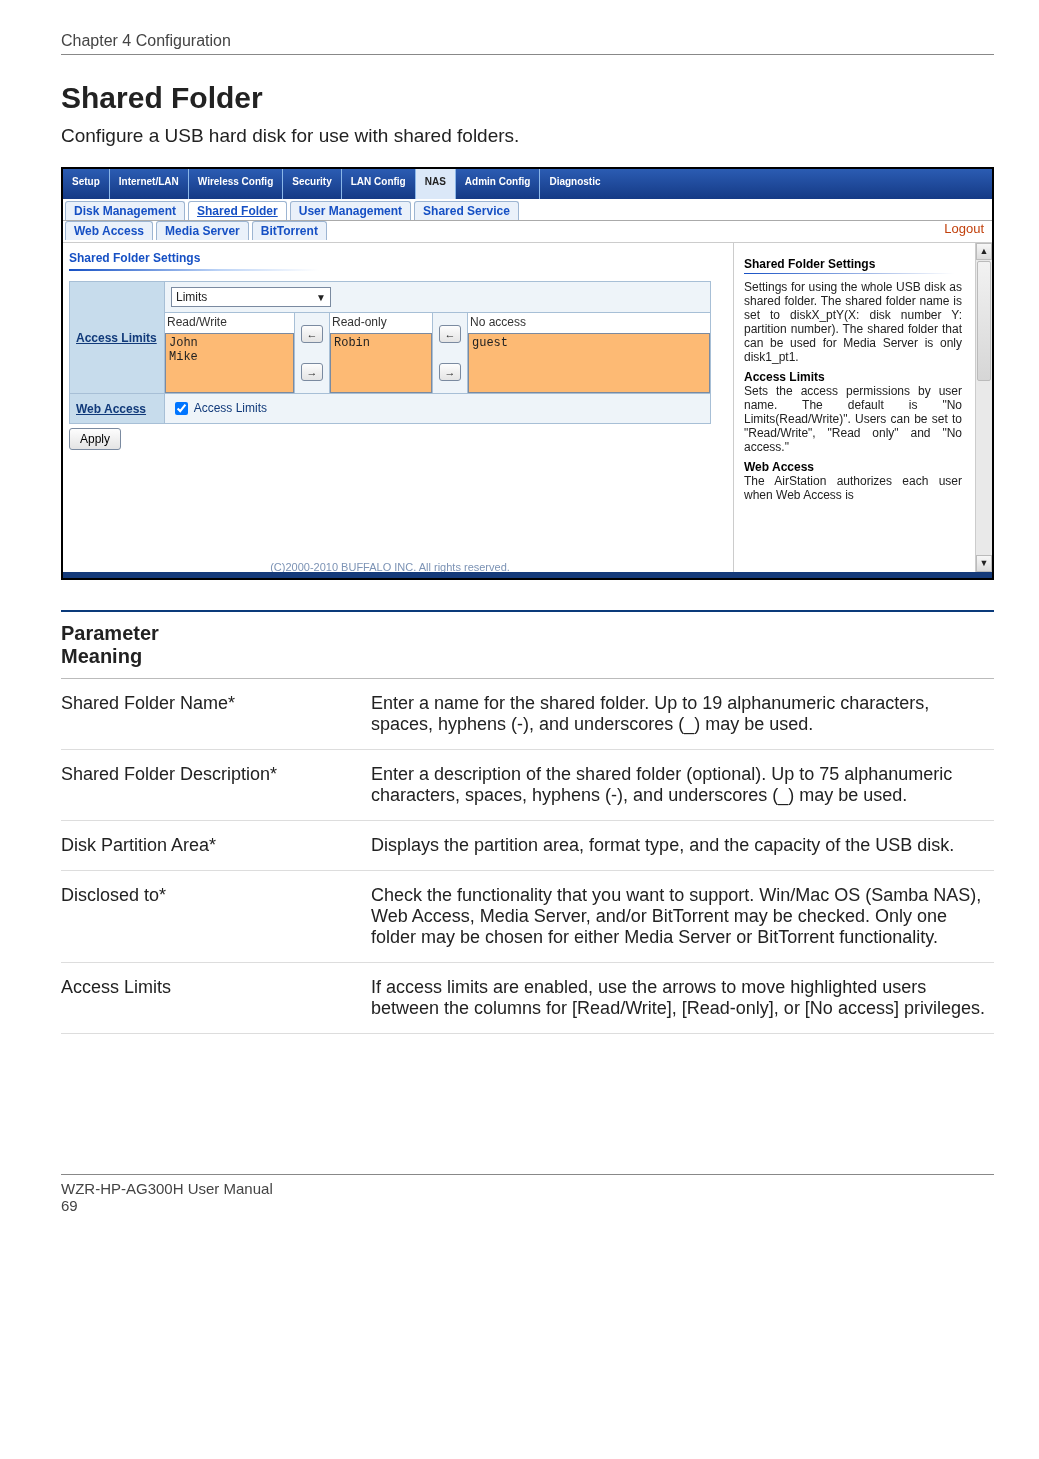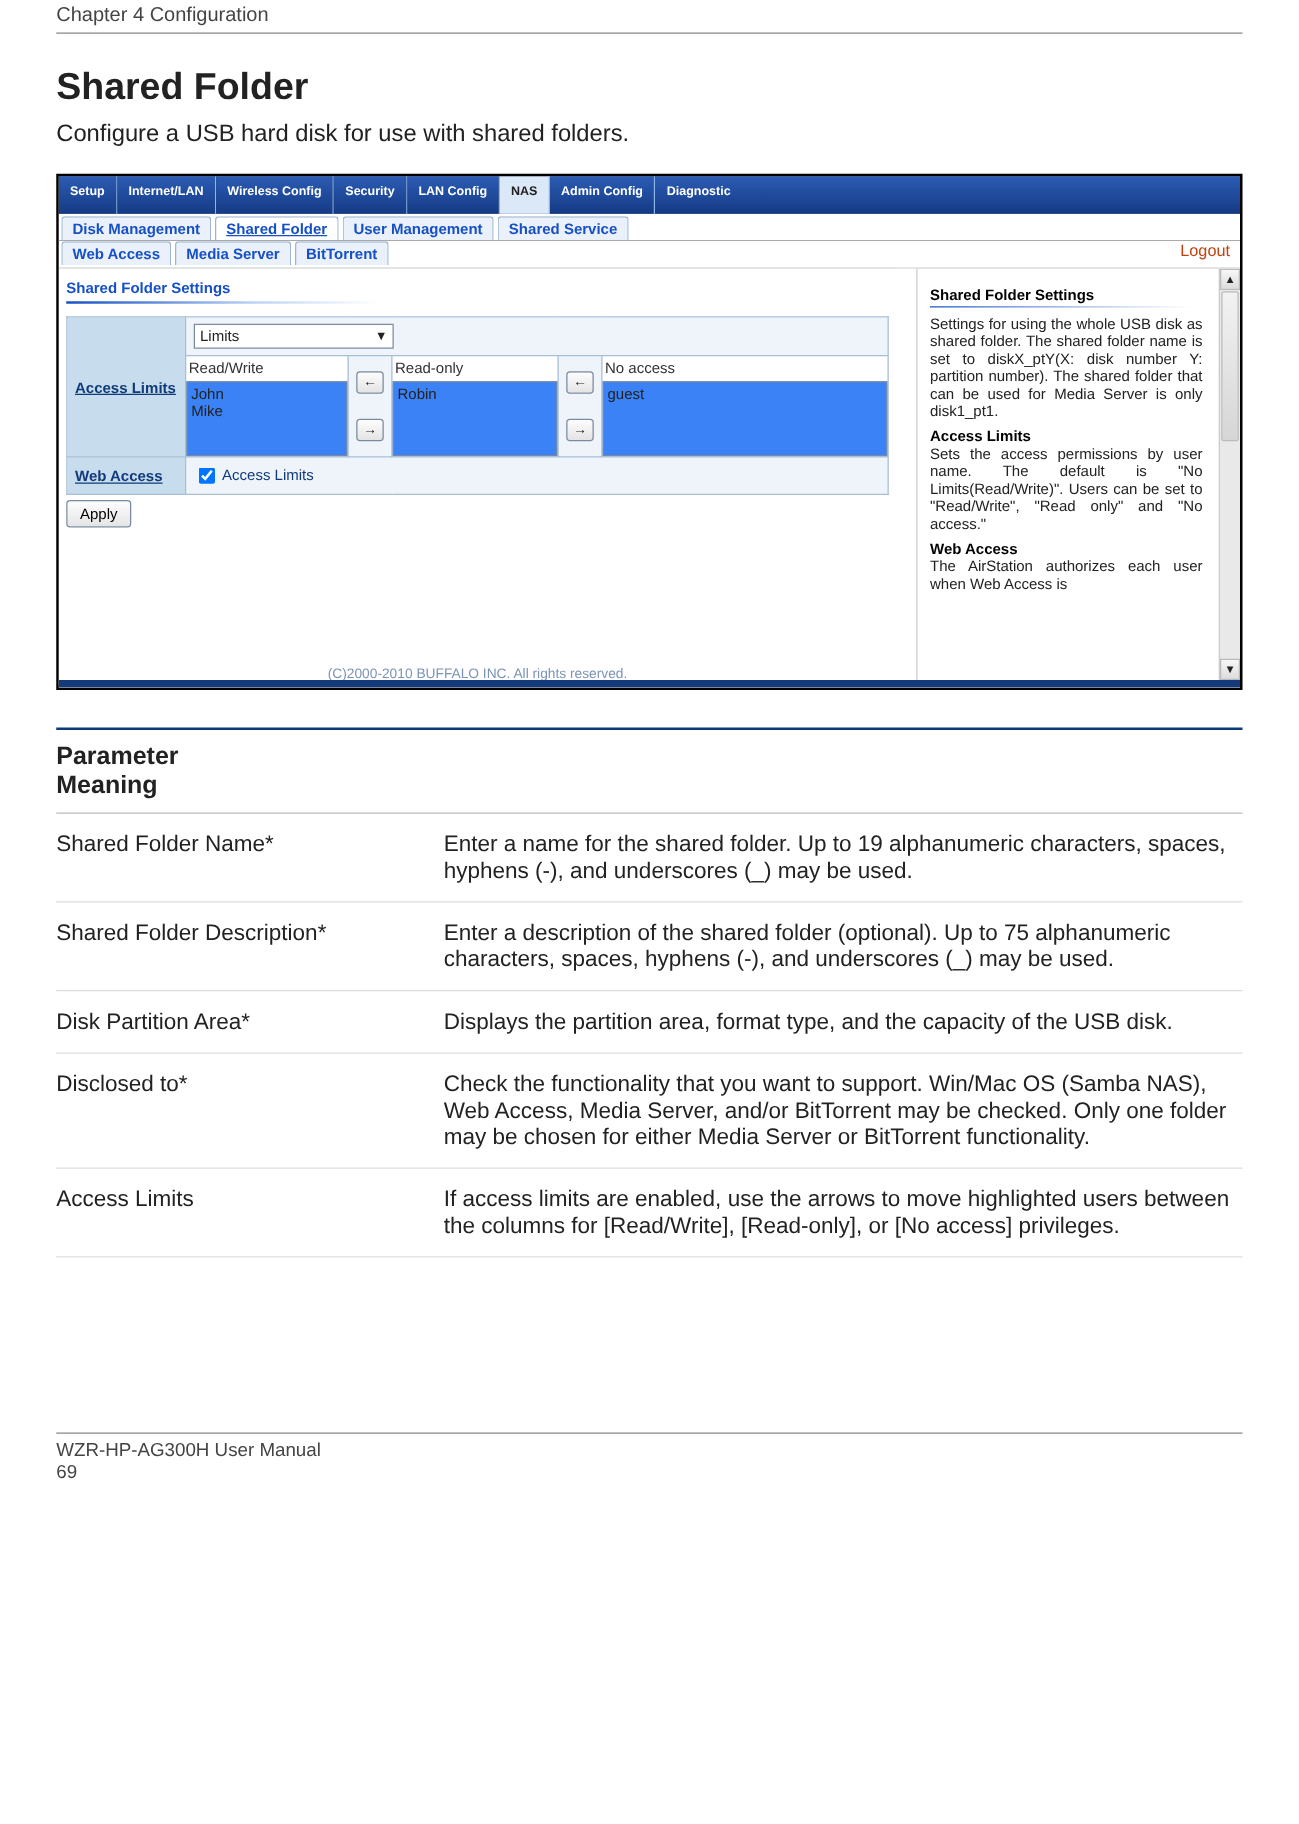--- a/index.html
+++ b/index.html
@@ -4,21 +4,22 @@
 <style>
   * { box-sizing: border-box; }
   body {
     margin: 0;
     font-family: "Myriad Pro", "Segoe UI", Arial, sans-serif;
     background: #fff;
     color: #222;
     width: 1039px;
   }
   .page {
-    padding: 4px 45px 10px 45px;
+    padding: 32px 45px 10px 45px;
+    margin-left: 16px;
   }
   .doc-header {
     font-size: 16px;
     color: #444;
     border-bottom: 1px solid #888;
     padding-bottom: 4px;
     margin-bottom: 26px;
   }
   .section-title {
     font-size: 30px;
@@ -155,23 +156,24 @@
     padding: 0 4px;
     background:#fff;
     cursor:pointer;
     gap:19px;
   }
   .chev { font-size:10px; }
   .listbox {
     width: 100%;
     height: 60px;
     border: 1px solid #7a8aa0;
-    background:#3b82f6;
+    background:#fdba74;
     padding: 2px 3px;
     white-space: pre;
+    font-family: Liberation Mono, monospace;
   }
   .move-btn {
     display:block;
     width:22px;
     height:18px;
     border:1px solid #7a8aa0;
     border-radius:3px;
     background: linear-gradient(#fdfdfd,#e4e4e4);
     text-align:center;
     line-height:16px;
@@ -316,21 +318,21 @@
           <tr class="limits-row">
             <td style="width:130px;padding:0">
               <div class="col-head">Read/Write</div>
               <div class="listbox">John
 Mike</div>
             </td>
             <td style="width:28px;vertical-align:middle">
               <span class="move-btn">←</span>
               <span class="move-btn" style="margin-bottom:0">→</span>
             </td>
-            <td style="width:133px;padding:0">
+            <td style="width:103px;padding:0">
               <div class="col-head">Read-only</div>
               <div class="listbox">Robin</div>
             </td>
             <td style="width:28px;vertical-align:middle">
               <span class="move-btn">←</span>
               <span class="move-btn" style="margin-bottom:0">→</span>
             </td>
             <td style="padding:0">
               <div class="col-head">No access</div>
               <div class="listbox">guest</div>

